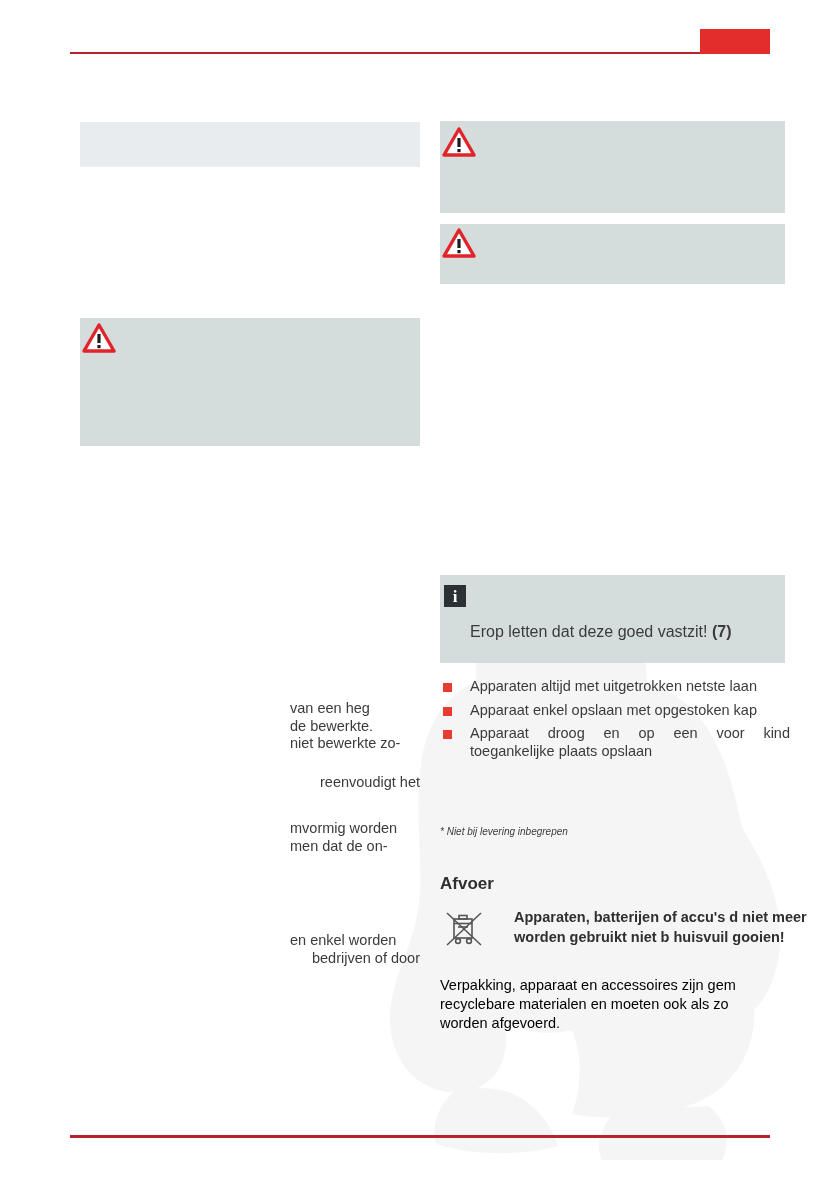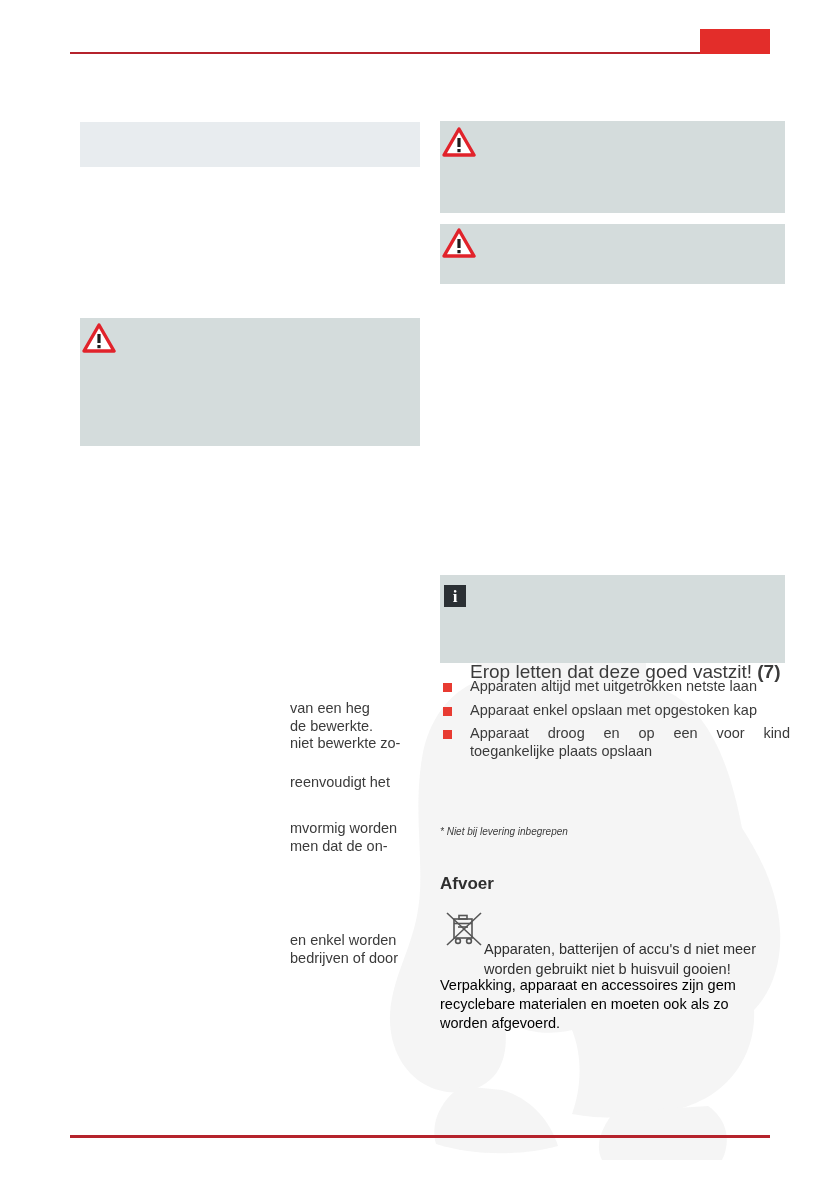--- a/index.html
+++ b/index.html
@@ -103,23 +103,23 @@
     color: #ffffff;
     font-family: "Liberation Serif", serif;
     font-weight: bold;
     font-size: 17px;
     line-height: 1;
   }
 
   .info-text {
     position: absolute;
     left: 470px;
-    top: 661px;
+    top: 623px;
     width: 310px;
-    font-size: 19px;
+    font-size: 16px;
     color: #3b3b3b;
     z-index: 2;
     white-space: nowrap;
   }
   .info-text .ref { font-weight: bold; }
 
   
   .bullet-list {
     position: absolute;
     left: 440px;
@@ -173,29 +173,28 @@
     position: absolute;
     left: 442px;
     top: 908px;
     width: 44px;
     height: 44px;
     z-index: 2;
   }
 
   .disposal-bold {
     position: absolute;
-    left: 484px;
+    left: 514px;
     top: 908px;
     width: 300px;
     font-size: 14.5px;
-    font-weight: normal;
+    font-weight: bold;
     line-height: 1.35;
     color: #2f2f2f;
     z-index: 2;
-    margin-top: 32px;
   }
   .disposal-body {
     position: absolute;
     left: 440px;
     top: 976px;
     width: 300px;
     font-size: 14.5px;
     line-height: 1.3;
     color: #000000;
     z-index: 2;
@@ -209,21 +208,21 @@
     line-height: 1.22;
     color: #3b3b3b;
     text-align: justify;
     z-index: 2;
   }
   .frag span { display: block; }
   .frag-a { left: 290px; top: 700px; }
   .frag-b { left: 290px; top: 774px; }
   .frag-c { left: 290px; top: 820px; }
   .frag-d { left: 290px; top: 932px; }
-  .ta-r { }
+  .ta-r { text-align: right; }
   .ta-j { text-align: justify; }
 </style>
 </head>
 <body>
 
 <div id="page">
 
   <svg class="watermark" viewBox="0 0 440 560">
     <path fill="#ededed" d="M150,10 C120,18 104,48 106,82 C80,92 58,120 52,158 C44,206 52,250 50,290
        C48,336 30,360 22,398 C14,438 30,470 54,484 C78,498 108,494 124,476

